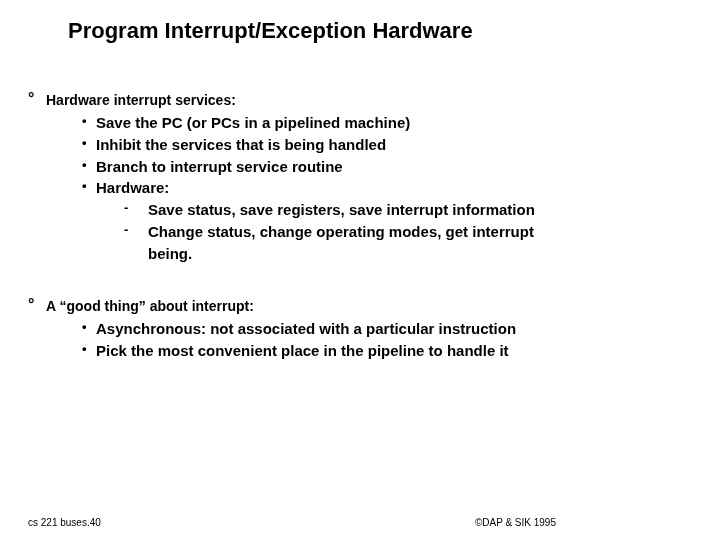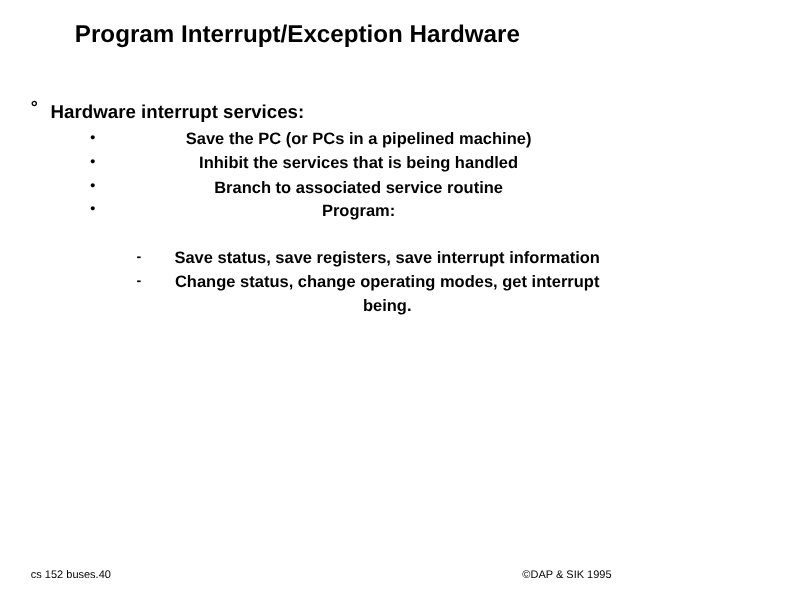--- a/index.html
+++ b/index.html
@@ -1,49 +1,56 @@
 <!DOCTYPE html>
 <html><head>
 <meta charset="utf-8">
 <style>
   * { margin: 0; padding: 0; box-sizing: border-box; }
   html, body { width: 720px; height: 540px; background: #fff; font-family: Arial, Helvetica, sans-serif; color: #000; }
   .slide { position: relative; width: 584px; height: 540px; padding: 18px 28px 16px 28px; }
   .title { font-size: 22px; font-weight: bold; margin-left: 40px; margin-bottom: 48px; }
   .section { margin-bottom: 34px; }
-  .lead { font-size: 17px; font-weight: bold; position: relative; padding-left: 18px; margin-bottom: 4px; }
+  .lead { font-size: 14px; font-weight: bold; position: relative; padding-left: 18px; margin-bottom: 4px; }
   .lead::before { content: "°"; position: absolute; left: 0; top: -2px; font-size: 16px; }
   .sub { list-style: none; padding-left: 54px; }
-  .sub li { font-size: 15px; font-weight: bold; position: relative; padding-left: 14px; line-height: 1.45; text-align: center; }
+  .sub li { font-size: 15px; font-weight: bold; position: relative; padding-left: 14px; line-height: 1.45; }
   .sub li::before { content: "•"; position: absolute; left: 0; top: 0; font-size: 13px; }
-  .subsub { list-style: none; padding-left: 28px; margin-top: 21px; }
+  .subsub { list-style: none; padding-left: 28px; }
   .subsub li { font-size: 15px; font-weight: bold; position: relative; padding-left: 24px; line-height: 1.45; }
   .subsub li::before { content: "-"; position: absolute; left: 0; top: 0; }
   .footer { position: absolute; bottom: 12px; left: 28px; right: 28px; display: flex; justify-content: space-between; font-size: 10px; }
 </style>
 </head>
 <body>
 
 <div class="slide">
   <div class="title">Program Interrupt/Exception Hardware</div>
 
   <div class="section">
     <div class="lead">Hardware interrupt services:</div>
     <ul class="sub">
       <li>Save the PC (or PCs in a pipelined machine)</li>
       <li>Inhibit the services that is being handled</li>
-      <li>Branch to associated service routine</li>
+      <li>Branch to interrupt service routine</li>
       <li>
-        <span>Program:</span>
+        <span>Hardware:</span>
         <ul class="subsub">
           <li>Save status, save registers, save interrupt information</li>
           <li>Change status, change operating modes, get interrupt being.</li>
         </ul>
       </li>
     </ul>
   </div>
 
+  <div class="section">
+    <div class="lead">A “good thing” about interrupt:</div>
+    <ul class="sub">
+      <li>Asynchronous: not associated with a particular instruction</li>
+      <li>Pick the most convenient place in the pipeline to handle it</li>
+    </ul>
+  </div>
 
   <div class="footer">
-    <span>cs 152 buses.40</span>
+    <span>cs 221 buses.40</span>
     <span>©DAP &amp; SIK 1995</span>
   </div>
 </div>
 
 </body></html>

